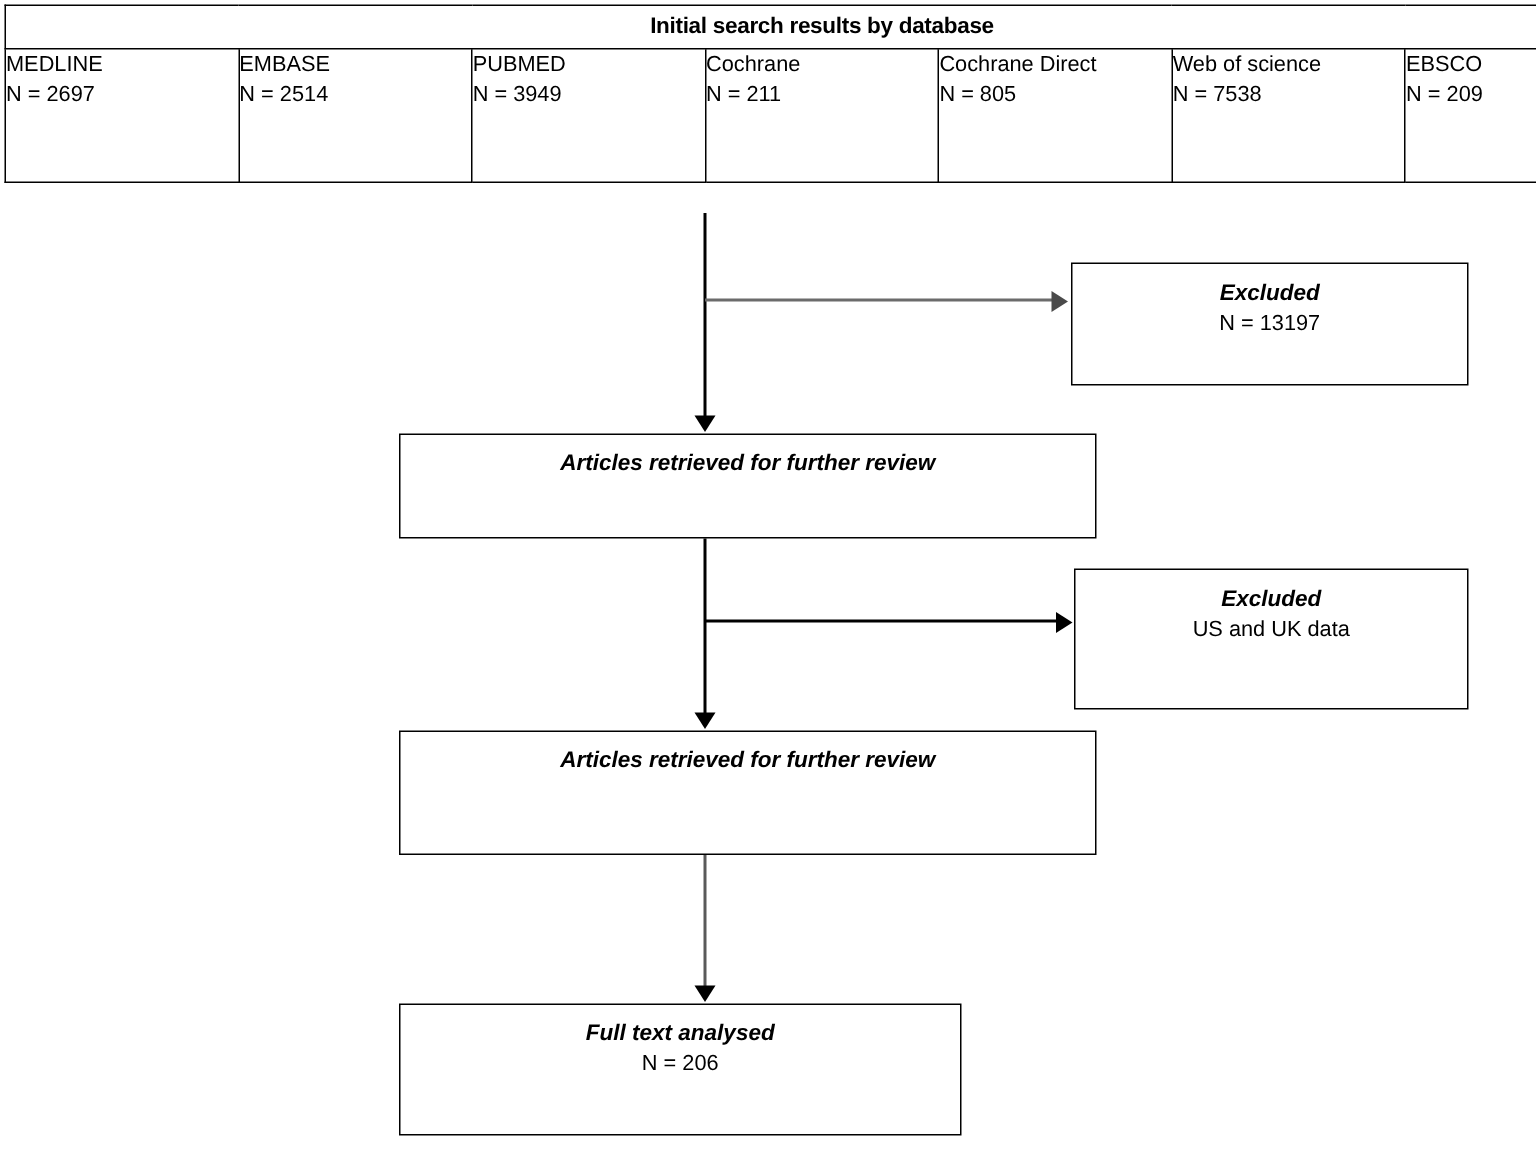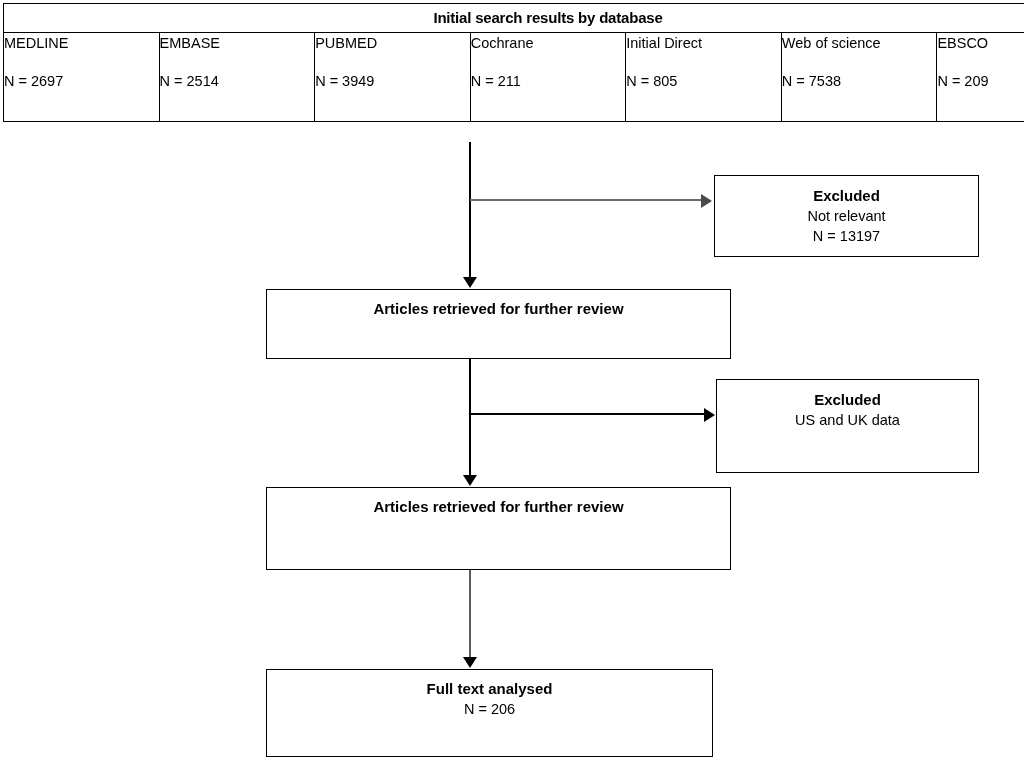--- a/index.html
+++ b/index.html
@@ -43,43 +43,44 @@
     letter-spacing: -0.2px;
   }
   .db-cell {
     height: 88px;
     padding: 12px 0 0 9px;
     font-size: 14.5px;
     line-height: 20px;
     white-space: nowrap;
   }
   .db-cell .db-name { display: block; }
-  .db-cell .db-count { display: block; margin-top: 18px; }
+  .db-cell .db-count { display: block; margin-top: 0; }
 
   
   .flowbox {
     position: absolute;
     box-sizing: border-box;
     border: 1.6px solid #000000;
     background: #ffffff;
     text-align: center;
     font-size: 14.5px;
     line-height: 20px;
   }
   .flowbox .ttl {
     display: block;
     font-weight: bold;
     font-size: 15px;
+    font-style: italic;
   }
   .flowbox .sub { display: block; }
   .flowbox .cnt { display: block; }
 
   #box-retrieved-1 { left: 266px; top: 289px;  width: 465px; height: 70px; padding-top: 9px; }
   #box-retrieved-2 { left: 266px; top: 487px;  width: 465px; height: 83px; padding-top: 9px; }
-  #box-fulltext    { left: 266px; top: 669px;  width: 447px; height: 88px; padding-top: 9px; }
+  #box-fulltext    { left: 266px; top: 669px;  width: 375px; height: 88px; padding-top: 9px; }
   #box-excluded-1  { left: 714px; top: 175px;  width: 265px; height: 82px; padding-top: 10px; }
   #box-excluded-2  { left: 716px; top: 379px;  width: 263px; height: 94px; padding-top: 10px; }
 
   
   .vline {
     position: absolute;
     width: 2px;
     background: #000000;
   }
   .vline.grey { background: #5a5a5a; }
@@ -145,21 +146,21 @@
         </td>
         <td class="db-cell">
           <span class="db-name">PUBMED</span>
           <span class="db-count">N = 3949</span>
         </td>
         <td class="db-cell">
           <span class="db-name">Cochrane</span>
           <span class="db-count">N = 211</span>
         </td>
         <td class="db-cell">
-          <span class="db-name">Initial Direct</span>
+          <span class="db-name">Cochrane Direct</span>
           <span class="db-count">N = 805</span>
         </td>
         <td class="db-cell">
           <span class="db-name">Web of science</span>
           <span class="db-count">N = 7538</span>
         </td>
         <td class="db-cell">
           <span class="db-name">EBSCO</span>
           <span class="db-count">N = 209</span>
         </td>
@@ -167,21 +168,20 @@
     </tbody>
   </table>
 
   <div class="vline" id="trunk-1"></div>
   <div class="arrow-down" id="trunk-1-arw"></div>
   <div class="hline grey" id="branch-1"></div>
   <div class="arrow-right grey" id="branch-1-arw"></div>
 
   <div class="flowbox" id="box-excluded-1">
     <span class="ttl">Excluded</span>
-    <span class="sub">Not relevant</span>
     <span class="cnt">N = 13197</span>
   </div>
 
   <div class="flowbox" id="box-retrieved-1">
     <span class="ttl">Articles retrieved for further review</span>
   </div>
 
   <div class="vline" id="trunk-2"></div>
   <div class="arrow-down" id="trunk-2-arw"></div>
   <div class="hline" id="branch-2"></div>

